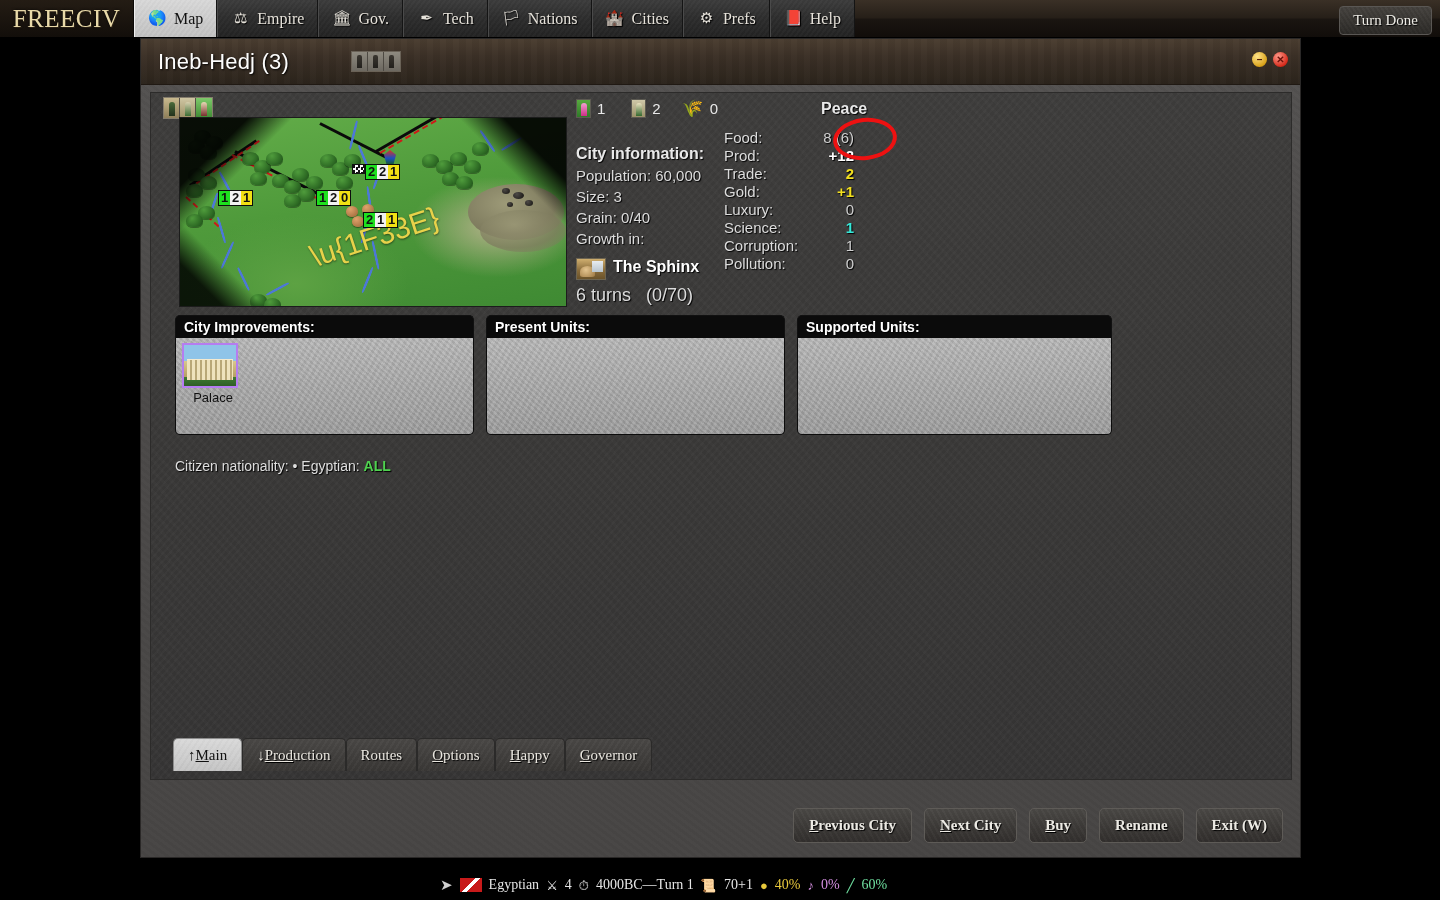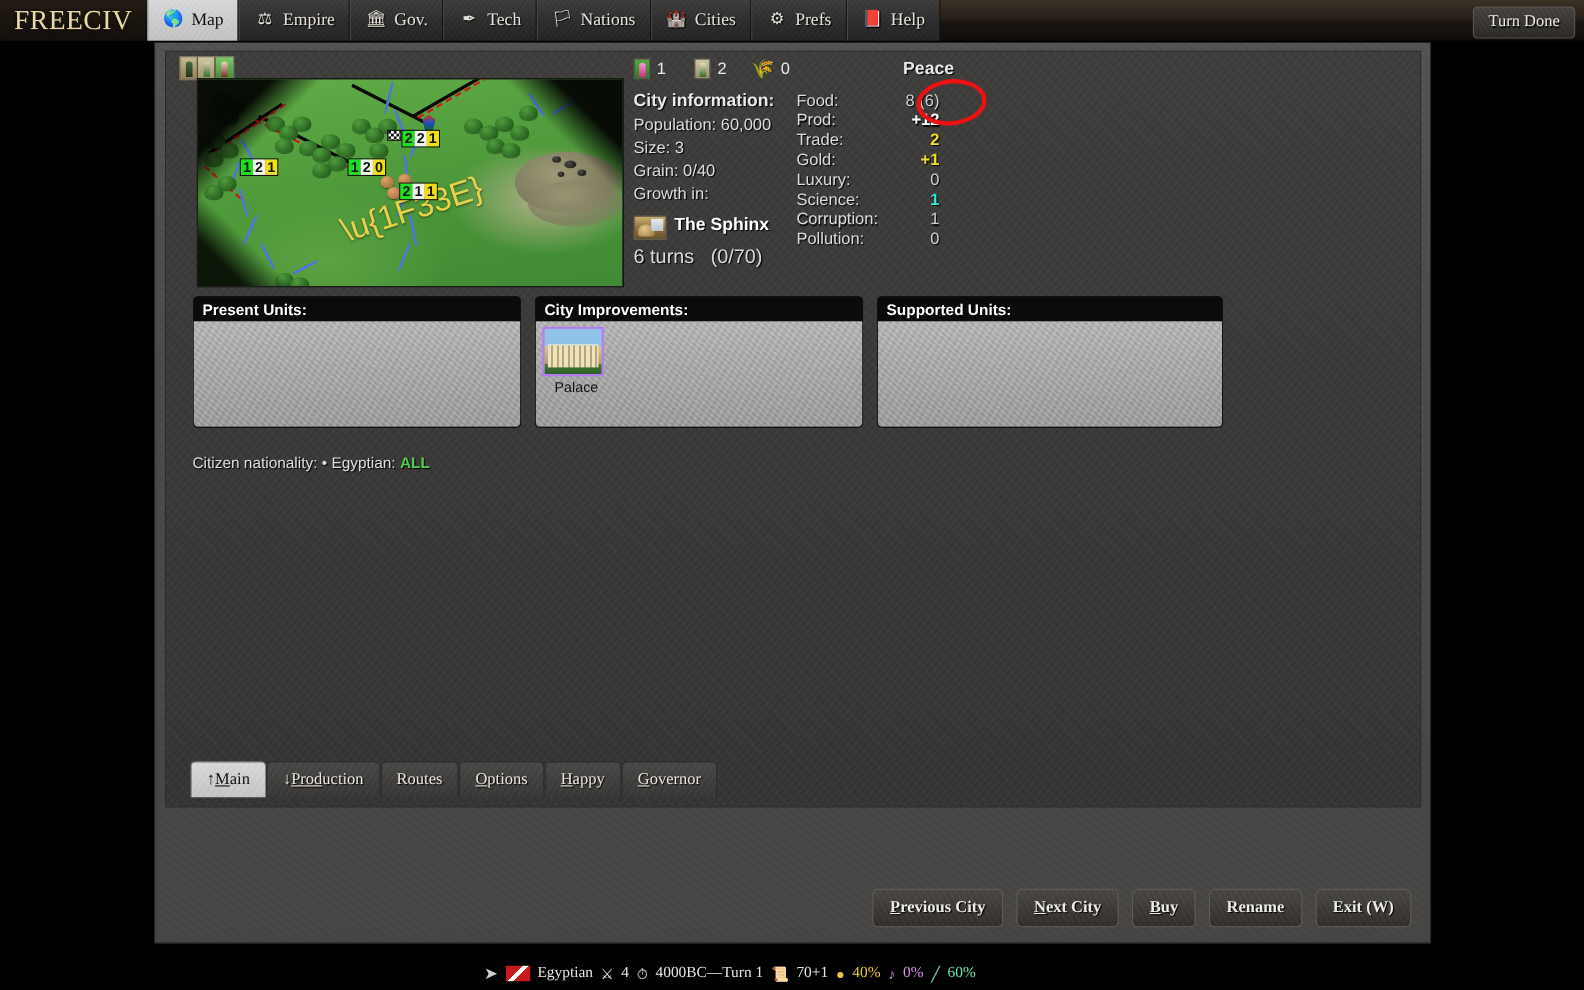--- a/index.html
+++ b/index.html
@@ -264,21 +264,21 @@
     font-family: "Liberation Sans", sans-serif;
     font-size: 13px; font-weight: bold; line-height: 14px;
     border: 1px solid #0c0c0c;
   }
   .yd { width: 11px; text-align: center; color: #111; }
   .yd.food   { background: #1ee01e; }
   .yd.shield { background: #f2f2f2; }
   .yd.trade  { background: #f2e014; }
 
   
-  .info-col { position: absolute; left: 425px; top: 8px; width: 160px; }
+  .info-col { position: absolute; left: 425px; top: 24px; width: 160px; }
   .top-ind-row {
     position: absolute; left: 425px; top: 6px;
     display: flex; align-items: center; gap: 6px;
     color: #e9e9e9; font-size: 15px;
   }
   .ind-chip {
     width: 15px; height: 19px;
     border: 1px solid #5c5a52;
     display: inline-block;
     position: relative; overflow: hidden;
@@ -540,20 +540,32 @@
         <div class="menu-item">
           <span class="mi-icon">📕</span>
           <span>Help</span>
         </div>
       </div>
     <div class="turn-done">Turn Done</div>
   </div>
 
   <div class="city-window">
 
+    <div class="win-titlebar">
+      <div class="win-title">Ineb-Hedj (3)</div>
+      <div class="title-citizens">
+        <div class="tc-cell"></div>
+        <div class="tc-cell"></div>
+        <div class="tc-cell"></div>
+      </div>
+      <div class="win-btns">
+        <div class="win-btn min">–</div>
+        <div class="win-btn close">✕</div>
+      </div>
+    </div>
 
     <div class="win-body">
 
       <div class="citizen-strip">
         <div class="cz a"></div>
         <div class="cz b"></div>
         <div class="cz c"></div>
       </div>
 
       <div class="citymap">
@@ -718,33 +730,33 @@
           </div>
           <div class="stat-row">
             <span>Pollution:</span>
             <span class="stat-val v-plain">0</span>
           </div>
         </div>
       <div class="annot-circle"></div>
 
       <div class="panels">
         <div class="panel">
-          <div class="panel-head">Present Units:</div>
-          <div class="panel-body"></div>
-        </div>
-        <div class="panel">
           <div class="panel-head">City Improvements:</div>
           <div class="panel-body">
             <div class="improve-item">
               <div class="improve-icon">
                   <div class="cols"></div>
                 </div>
               <div class="improve-label">Palace</div>
             </div>
           </div>
+        </div>
+        <div class="panel">
+          <div class="panel-head">Present Units:</div>
+          <div class="panel-body"></div>
         </div>
         <div class="panel wide">
           <div class="panel-head">Supported Units:</div>
           <div class="panel-body"></div>
         </div>
       </div>
 
       <div class="nationality">
         <span>Citizen nationality:</span>
         <span>•</span>

